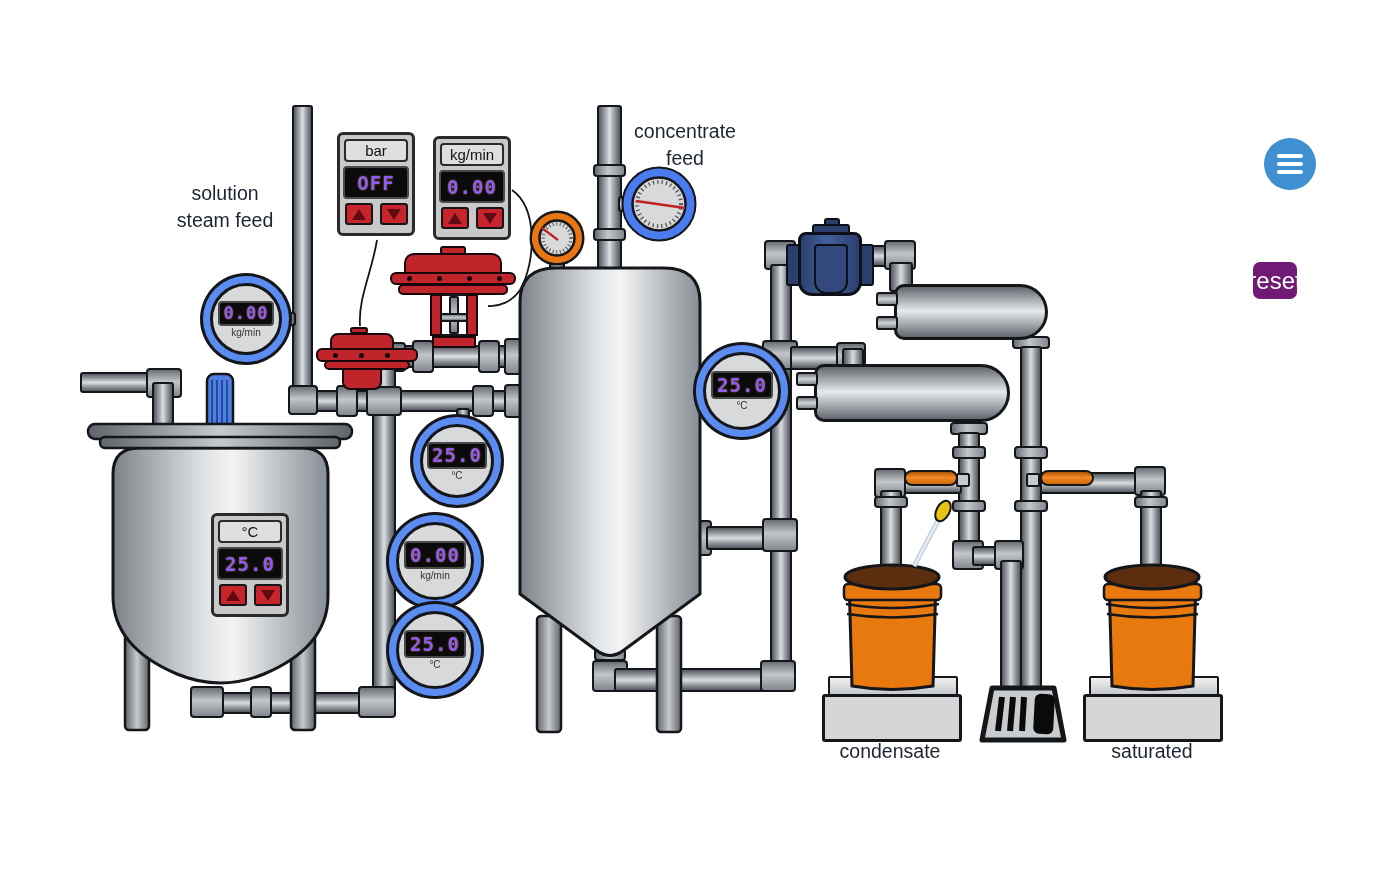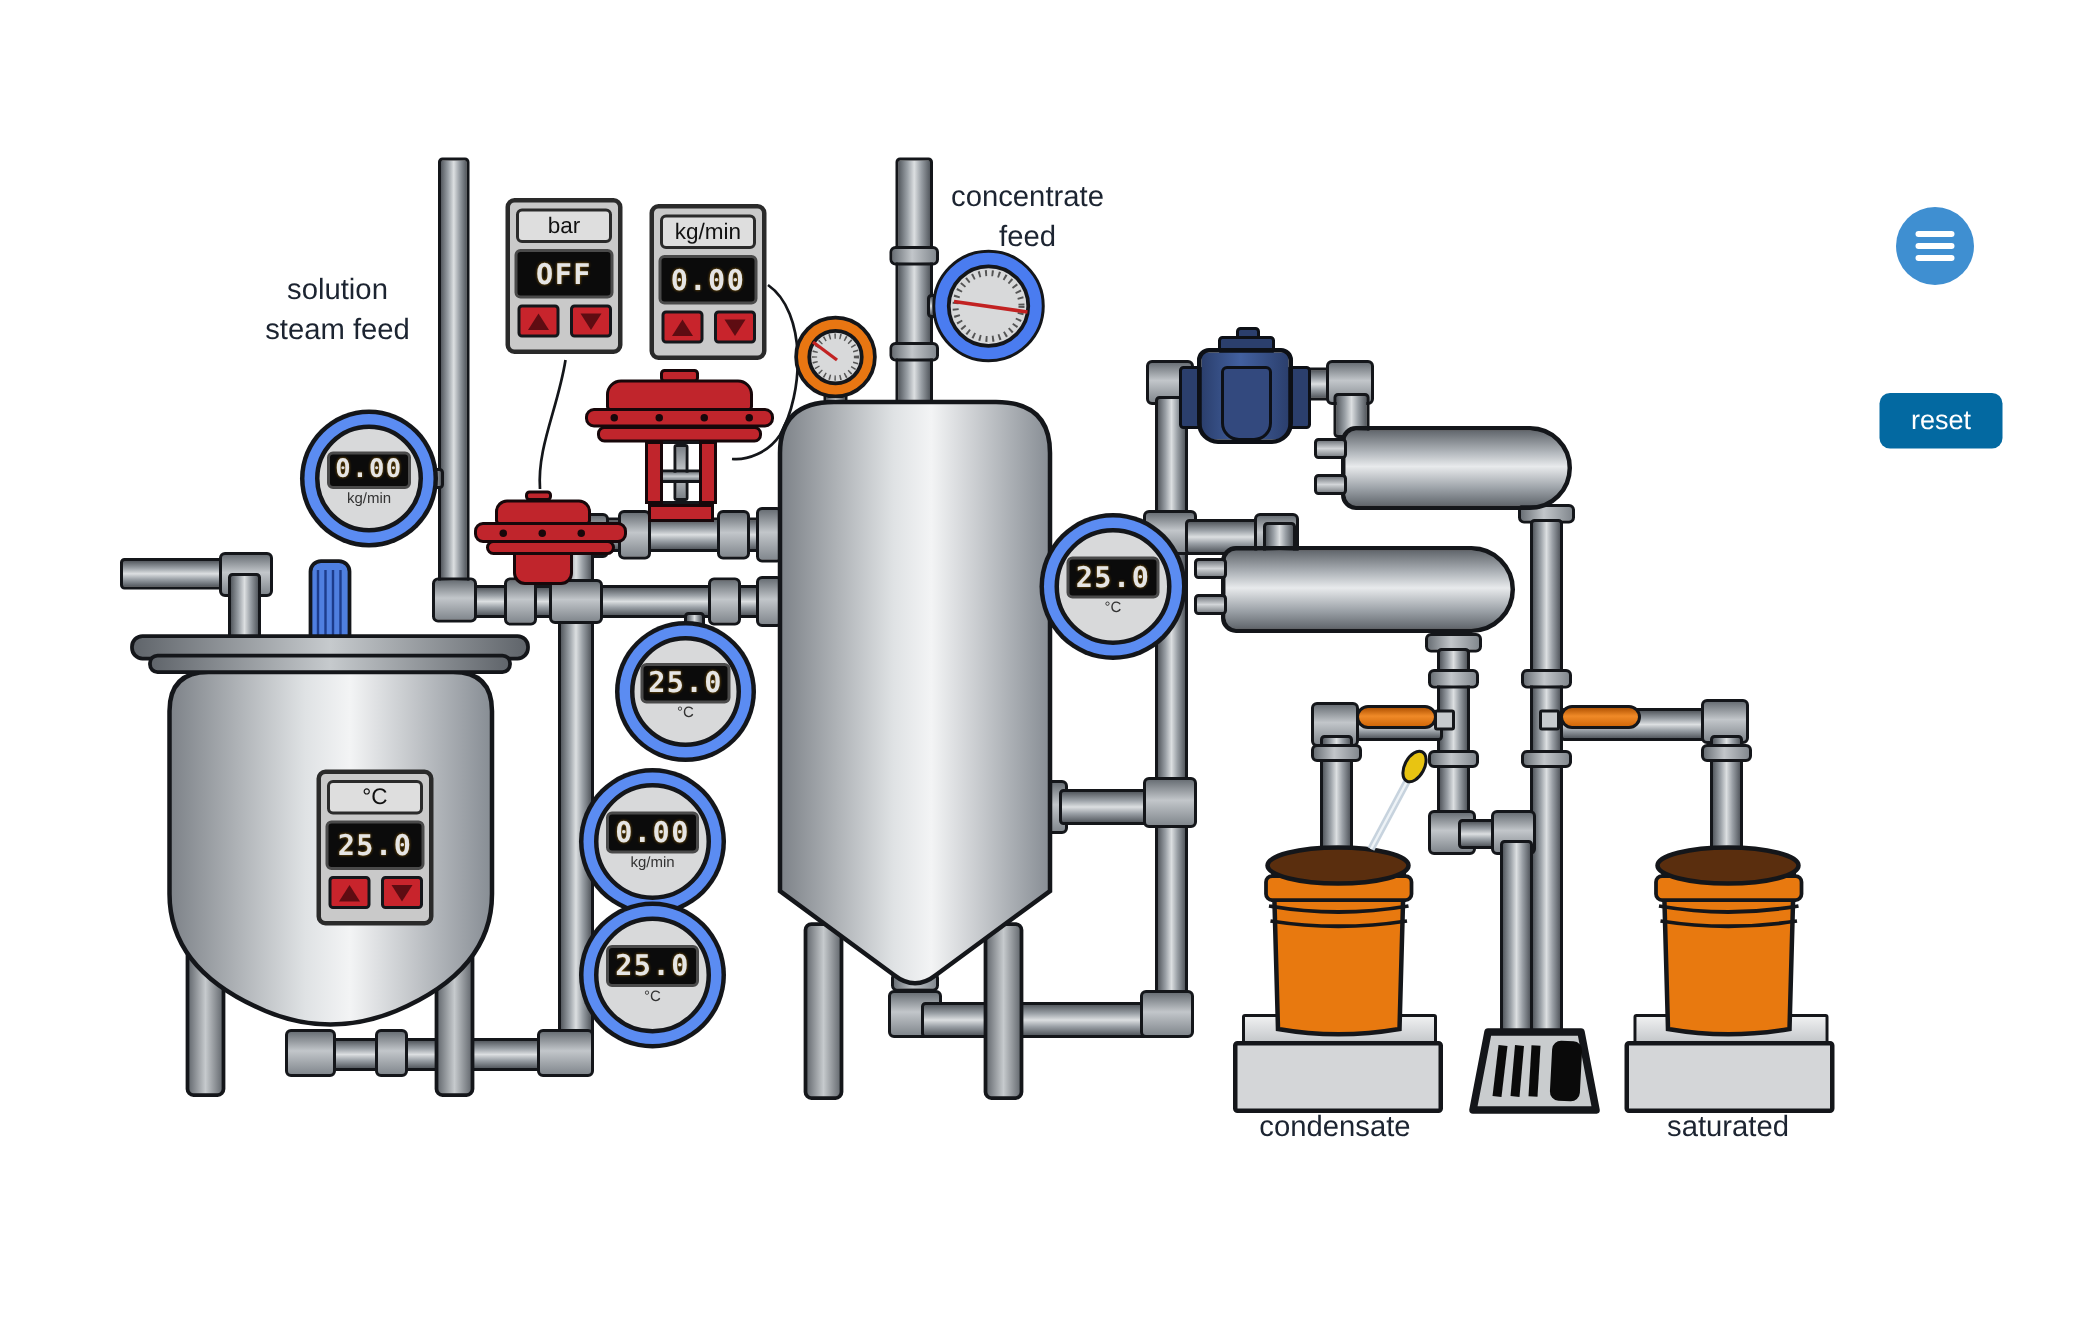--- a/index.html
+++ b/index.html
@@ -30,21 +30,21 @@
   .rv { position:absolute; background:#c0252c; border:2.5px solid #17070a; }
   .bolt { position:absolute; width:5px; height:5px; border-radius:50%; background:#17070a; }
   .gr { position:absolute; background:linear-gradient(180deg,#7b8187,#c6cacd 50%,#7b8187); border:2px solid #14161a; border-radius:2px; }
   .nut { position:absolute; background:#c6cacd; border:2px solid #14161a; border-radius:2px; }
   .handle { position:absolute; background:linear-gradient(180deg,#b35403,#f08a28 45%,#d2690a); border:2.5px solid #14161a; border-radius:8px; cursor:pointer; }
 
   
   .cg { position:absolute; border-radius:50%; background:#d8d9da; border:3px solid #14161a;
         box-shadow:0 0 0 7px #5b8cf2, 0 0 0 10px #14161a;
         display:flex; flex-direction:column; align-items:center; justify-content:center; gap:2px; z-index:4; }
-  .disp { background:#0b0b0b; border:2px solid #4a4a4a; border-radius:4px; color:#e5e5e5;
+  .disp { background:#0b0b0b; border:2px solid #4a4a4a; border-radius:4px; color:#8b5cf6;
           font-family:"DejaVu Sans Mono", monospace; font-weight:bold;
           display:flex; align-items:center; justify-content:center; letter-spacing:1px;
           text-shadow:0 0 2px rgba(255,170,0,.6); }
   .cg .u { font-size:10px; color:#333; line-height:10px; }
 
   
   .panel { position:absolute; width:78px; height:104px; background:#c9c9c9; border:3px solid #2a2a2a;
            border-radius:6px; display:flex; flex-direction:column; align-items:center; gap:4px; padding-top:4px; z-index:5; }
   .panel .hd { width:64px; height:23px; background:#dedede; border:2px solid #2a2a2a; border-radius:4px;
                font-size:15px; color:#111; display:flex; align-items:center; justify-content:center; }
@@ -68,22 +68,22 @@
          border:3px solid #14161a; border-radius:10px; z-index:4; }
   .wtm .scr { position:absolute; left:8px; top:7px; width:94px; height:29px; background:#b9bdc1;
               border:2px solid #14161a; border-radius:4px; color:#23272b; text-shadow:none;
               font-size:16px; letter-spacing:0.5px; }
   .wtm .knob { position:absolute; right:5px; top:9px; width:26px; height:26px; border-radius:50%;
                background:#53585e; border:2.5px solid #14161a; display:flex; align-items:center; justify-content:center; }
   .wtm .knob i { width:8px; height:8px; border-radius:50%; background:#14161a; }
 
   
   .lbl { position:absolute; color:#1c2431; font-size:19.5px; text-align:center; line-height:27px; z-index:5; }
-  .reset { position:absolute; left:1253px; top:262px; width:82px; height:37px; background:#0369a1; color:#fff;
-           border:none; border-radius:7px; font-size:18px; font-family:"Liberation Sans",sans-serif;
+  .reset { position:absolute; left:1253px; top:262px; width:44px; height:37px; background:#701a75; color:#fff;
+           border:none; border-radius:7px; font-size:24px; font-family:"Liberation Sans",sans-serif;
            display:flex; align-items:center; justify-content:center; cursor:pointer; z-index:5; }
   .menu { position:absolute; left:1264px; top:138px; width:52px; height:52px; border-radius:50%; background:#3f8fd1;
           display:flex; flex-direction:column; align-items:center; justify-content:center; gap:4px; cursor:pointer; z-index:5; }
   .menu b { display:block; width:26px; height:4px; background:#fff; border-radius:2px; }
 </style>
 </head>
 <body>
 
 <div id="canvas">
 

